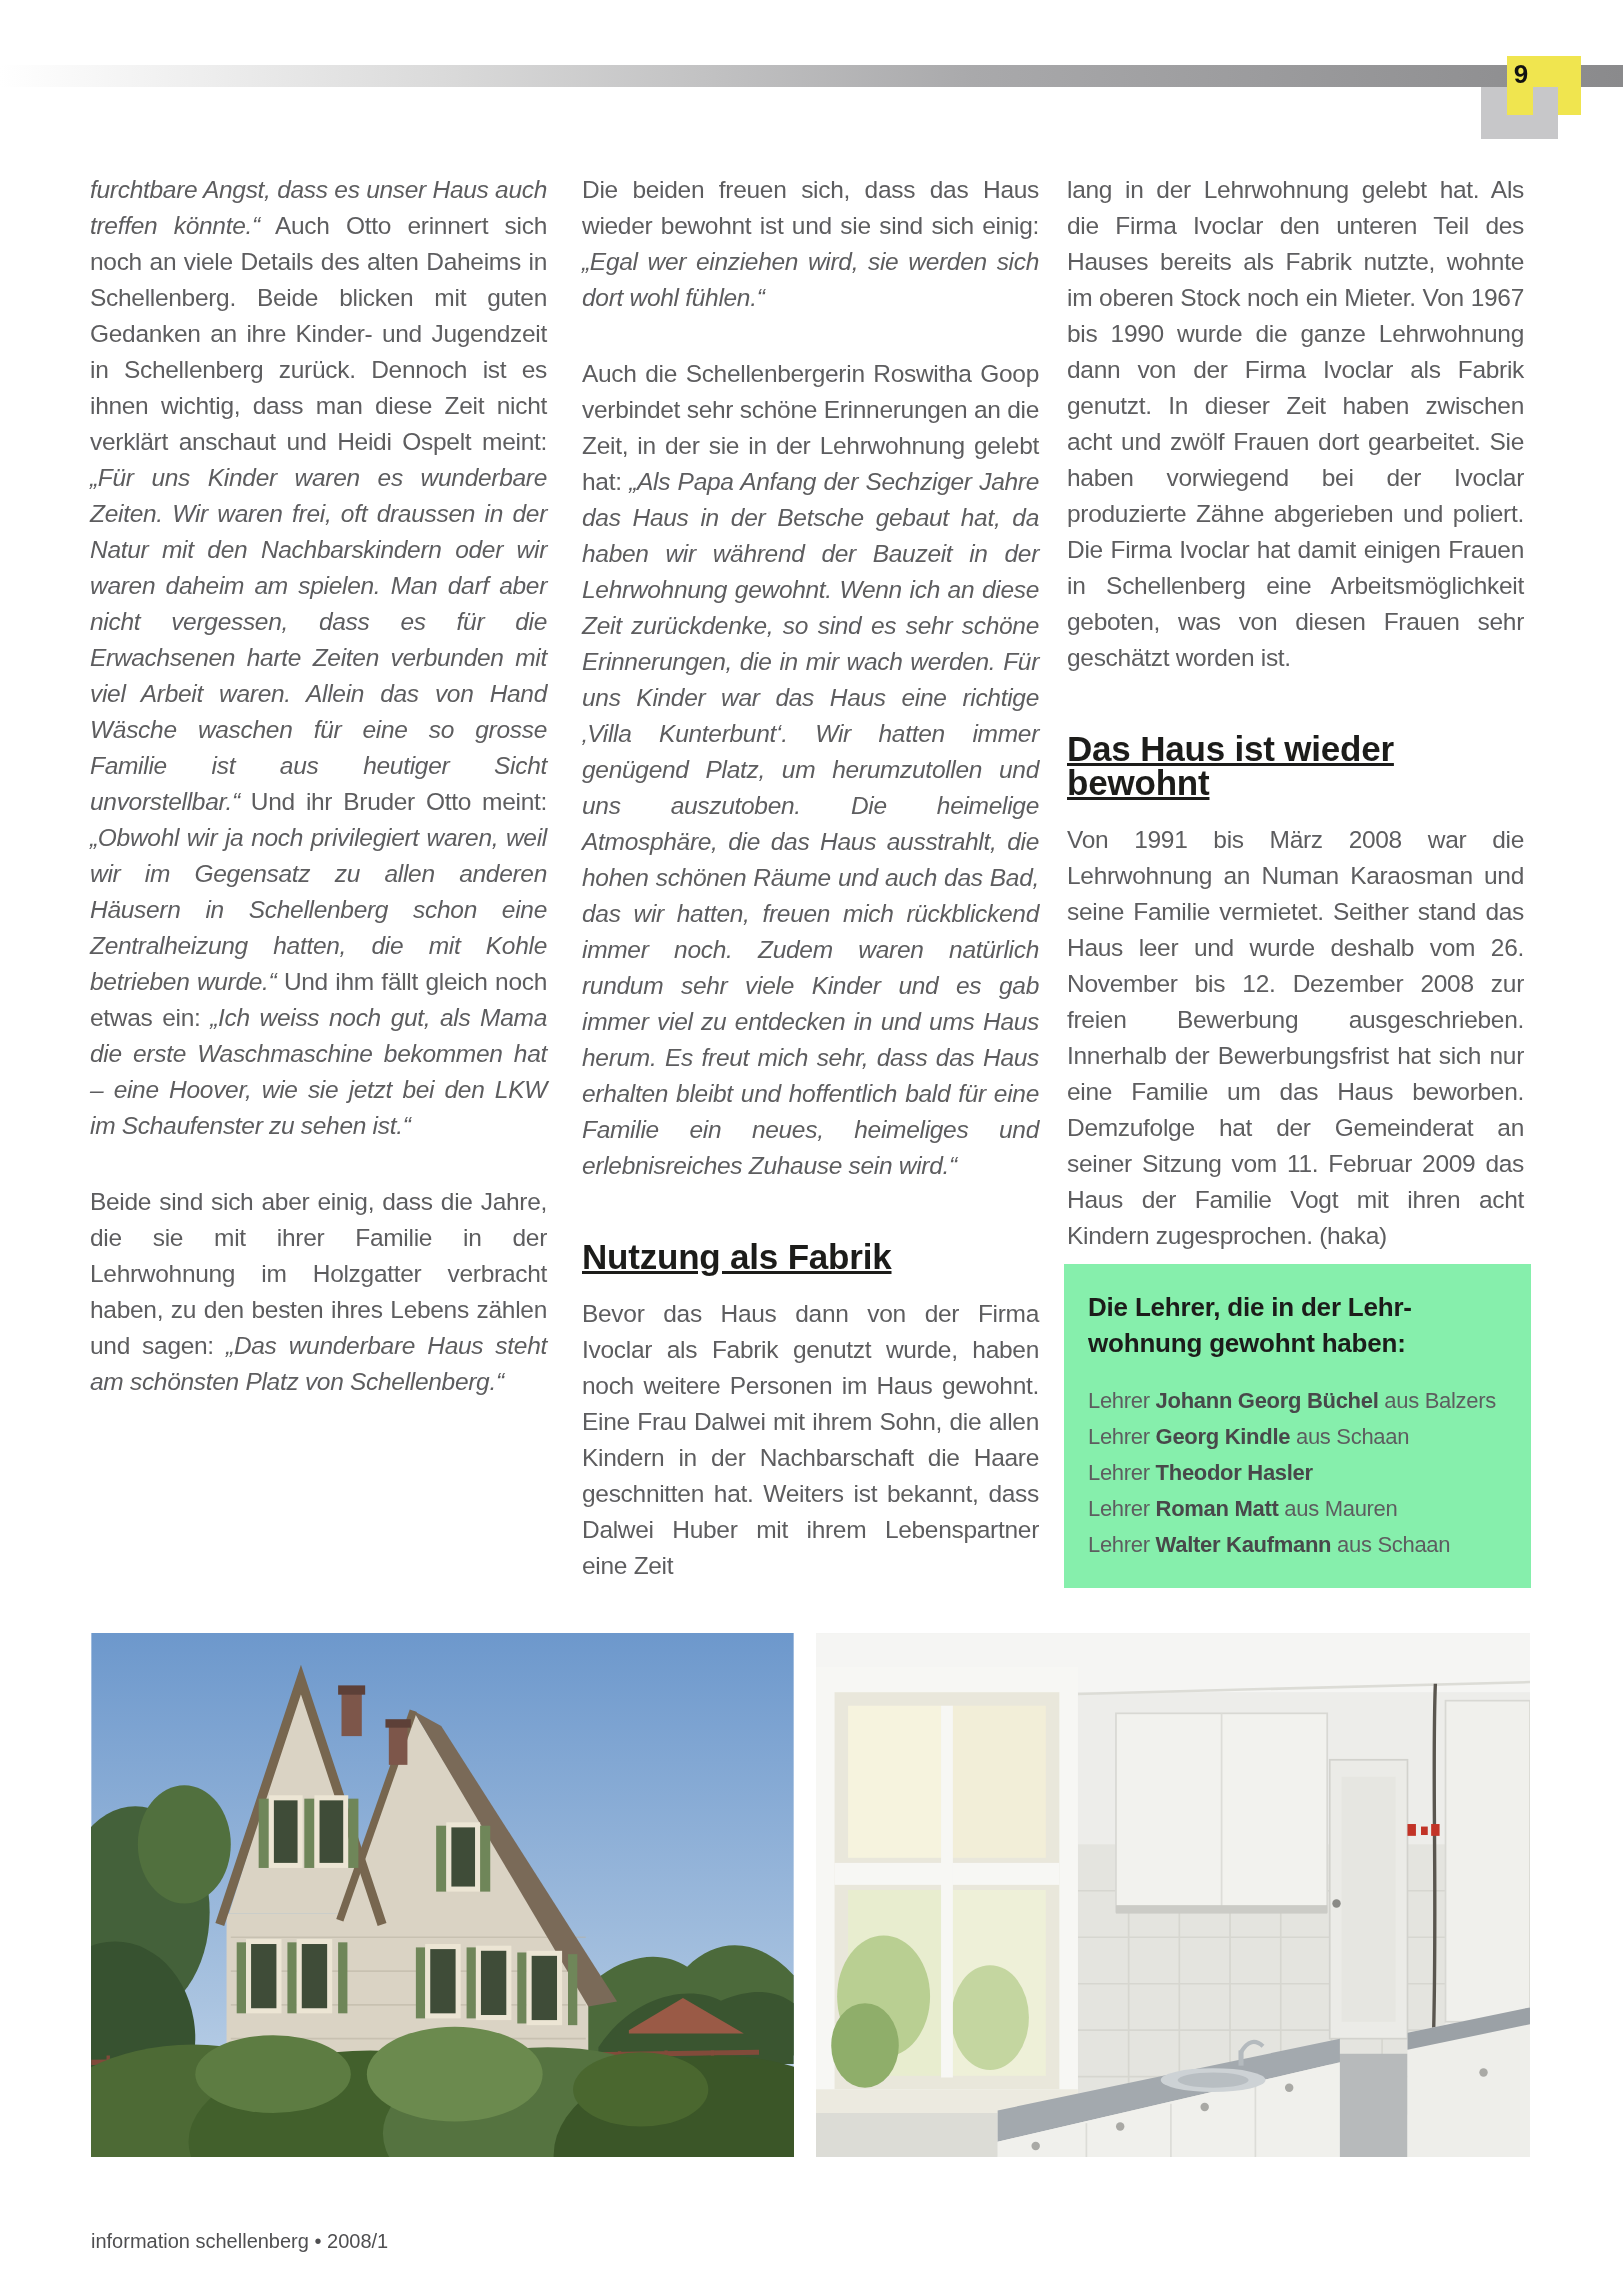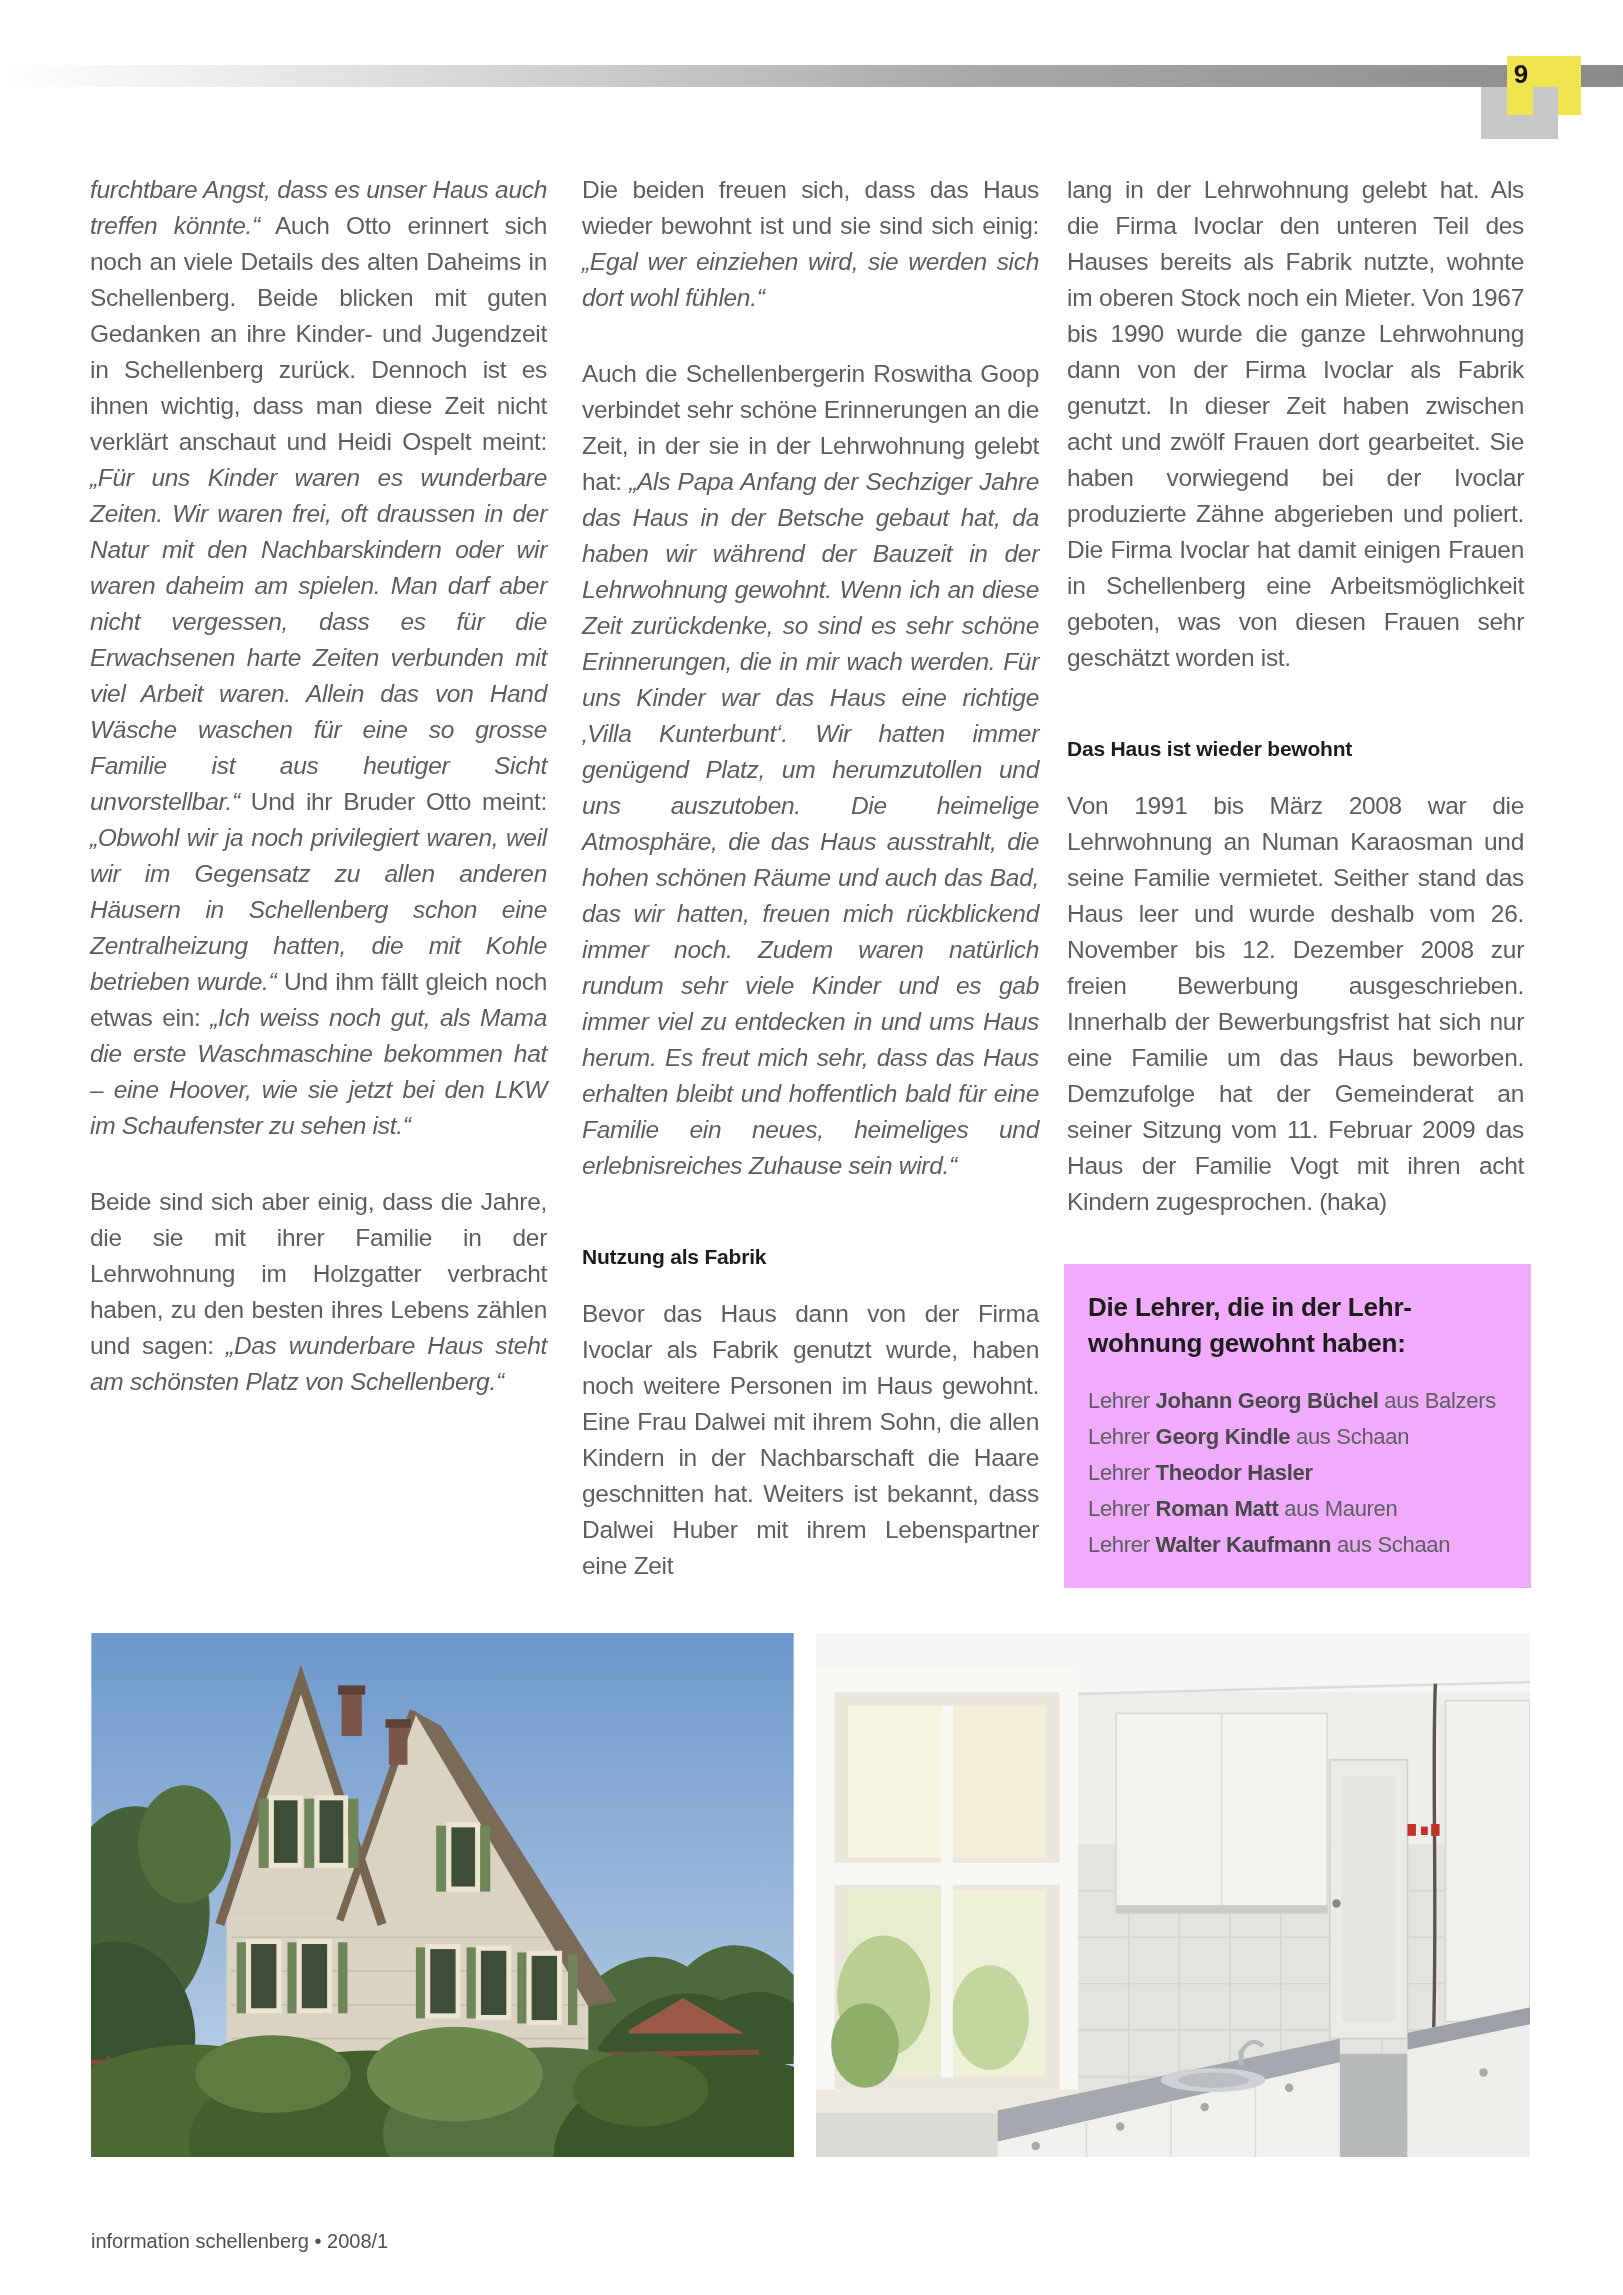--- a/index.html
+++ b/index.html
@@ -22,29 +22,29 @@
     position:absolute; top:172px; width:457px; color:#5d5d5f;
     font-size:24.5px; line-height:36px; letter-spacing:-0.3px;
     text-align:justify;
   }
   #col-left   { left:90px; }
   #col-middle { left:582px; }
   #col-right  { left:1067px; }
   .col p { margin:0; }
   .col p.gap { margin-top:40px; }
   .col h2 {
-    margin:56px 0 22px 0; font-size:21px; line-height:34px;
-    color:#1c1c1a; font-weight:700; letter-spacing:-0.2px; text-align:left;
+    margin:56px 0 22px 0; font-size:35px; line-height:34px;
+    color:#1c1c1a; font-weight:700; letter-spacing:-0.2px; text-align:left;text-decoration:underline;
   }
   .it { font-style:italic; }
 
   
   .teacher-box {
     position:absolute; left:1064px; top:1264px; width:467px; box-sizing:border-box;
-    background:#f0abfc; padding:25px 24px 25px 24px; z-index:1;
+    background:#86efac; padding:25px 24px 25px 24px; z-index:1;
   }
   .teacher-title {
     margin:0 0 22px 0; font-size:26px; line-height:36px; font-weight:700;
     color:#1c1c1a; white-space:pre-line; letter-spacing:-0.2px;
   }
   .teacher-list { font-size:22px; line-height:36px; color:#5d5d5f; letter-spacing:-0.3px; }
   .teacher-list b { color:#48484a; }
 
   
   figure.photo { position:absolute; top:1633px; margin:0; padding:0; overflow:hidden; }

